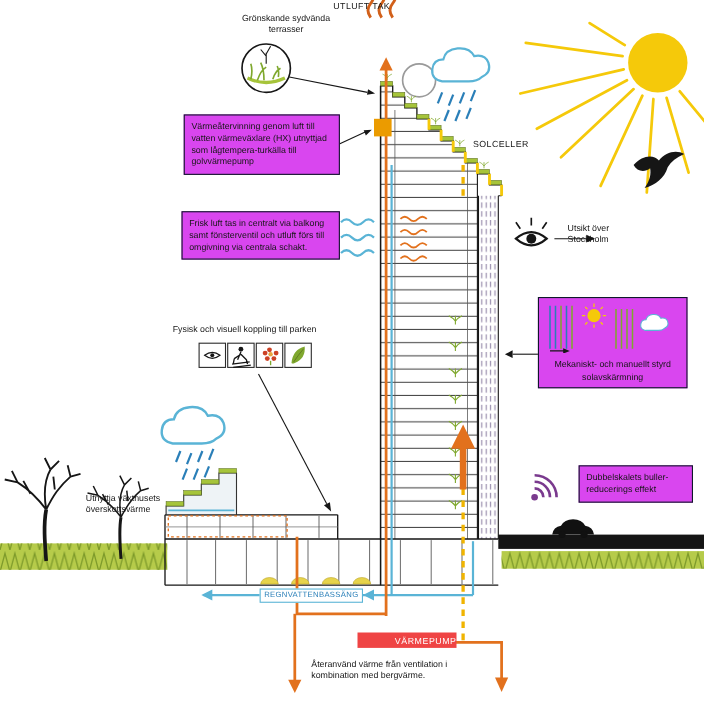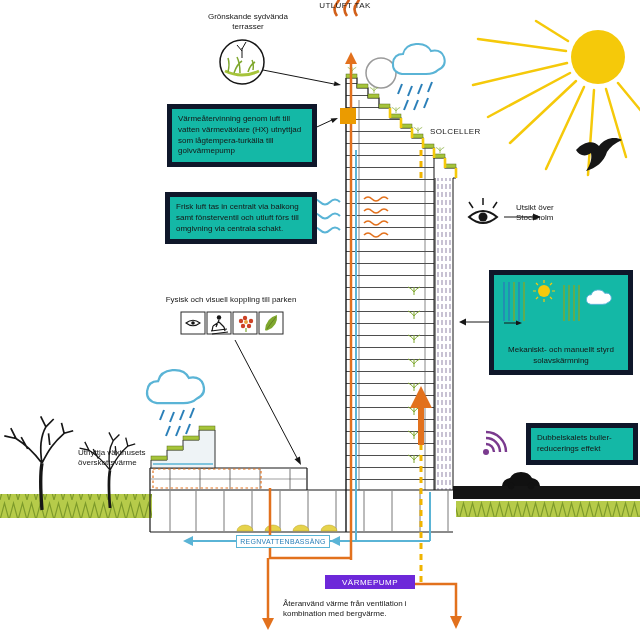--- a/index.html
+++ b/index.html
@@ -1,25 +1,25 @@
 <!DOCTYPE html>
 <html><head>
 <meta charset="utf-8">
 <style>
   html,body{margin:0;padding:0;background:#fff}
   .canvas{position:relative;width:640px;height:640px;background:#fff;overflow:hidden;
           font-family:"Liberation Sans",sans-serif;color:#161616}
   .scene{position:absolute;left:0;top:0;z-index:0}
   .lbl{position:absolute;font-size:8px;line-height:1.3;color:#161616;z-index:2}
   .tag{position:absolute;font-size:8px;letter-spacing:.4px;color:#161616;z-index:2}
-  .box{position:absolute;background:#14b8a6;border:5px solid #0f172a;color:#161616;
+  .box{position:absolute;background:#d946ef;border:1px solid #0f172a;color:#161616;
        font-size:8px;line-height:1.35;padding:5px 6px;z-index:2}
   .pill-blue{position:absolute;background:#fff;border:1px solid #5ab4d6;color:#2a7fb8;
        font-size:7px;text-align:center;padding:2px 0;letter-spacing:.3px;z-index:2}
-  .pill-orange{position:absolute;background:#6d28d9;color:#fff;font-size:8px;text-align:center;
+  .pill-orange{position:absolute;background:#ef4444;color:#fff;font-size:8px;text-align:right;
        padding:2.5px 0;letter-spacing:.5px;z-index:2}
 </style>
 </head>
 <body>
 
 <div class="canvas">
 
 <svg class="scene" width="640" height="640" viewBox="0 0 640 640">
   <defs>
     <pattern id="floors" width="12" height="12" patternUnits="userSpaceOnUse">
@@ -295,54 +295,54 @@
   </g>
   <g fill="#161616">
     <polygon points="338,118 332.6,123.1 330.6,118.5"></polygon>
     <polygon points="341,85 333.6,86.1 334.6,81.2"></polygon>
     <polygon points="459,322 466,318.5 466,325.5"></polygon>
     <polygon points="541,217 533,213.5 533,220.5"></polygon>
     <polygon points="301,465 294.5,459.3 299.9,456.5"></polygon>
   </g>
 </svg>
 
-<div class="tag" style="left:303px;top:1px;width:84px;text-align:center">UTLUFT TAK</div>
-
-<div class="lbl" style="left:196px;top:12px;width:104px;text-align:center">Grönskande sydvända terrasser</div>
+<div class="tag" style="left:303px;top:1px;width:84px;text-align:left">UTLUFT TAK</div>
+
+<div class="lbl" style="left:208px;top:12px;width:104px;text-align:center">Grönskande sydvända terrasser</div>
 
 <div class="box" style="left:167px;top:104px;width:128px">Värmeåtervinning genom luft till vatten värmeväxlare (HX) utnyttjad som lågtempera-turkälla till golvvärmepump</div>
 
 <div class="tag" style="left:430px;top:127px;width:70px">SOLCELLER</div>
 
 <div class="box" style="left:165px;top:192px;width:130px">Frisk luft tas in centralt via balkong samt fönsterventil och utluft förs till omgivning via centrala schakt.</div>
 
 <div class="lbl" style="left:516px;top:203px;width:58px">Utsikt över Stockholm</div>
 
-<div class="lbl" style="left:157px;top:295px;width:148px;text-align:center">Fysisk och visuell koppling till parken</div>
+<div class="lbl" style="left:157px;top:295px;width:148px;text-align:left">Fysisk och visuell koppling till parken</div>
 
 <div class="box" style="left:489px;top:270px;width:126px;padding:4px">
   <svg width="118" height="46" viewBox="0 0 118 46">
     <g stroke="#2a7fb8" stroke-width="1.4">
           <path d="M6,3 V42 M11,3 V42 M21,3 V42"></path>
         </g>
     <g stroke="#7fa82e" stroke-width="1.4">
           <path d="M16,3 V42 M26,3 V42"></path>
         </g>
     <g>
       <circle cx="46" cy="12" r="6" fill="#f5c90a"></circle>
       <path d="M46,4 V1 M46,20 V23 M38,12 H35 M54,12 H57 M40,6 L38,4 M52,6 L54,4 M40,18 L38,20 M52,18 L54,20" stroke="#f5c90a" stroke-width="1.2"></path>
     </g>
     <g stroke="#7fa82e" stroke-width="1.4">
           <path d="M66,6 V42 M71,6 V42 M76,6 V42 M81,6 V42"></path>
         </g>
     <path d="M6,44 H20" stroke="#161616" stroke-width="1"></path>
     <polygon points="24,44 18,41.5 18,46.5" fill="#161616"></polygon>
     <use href="#cloudShape" transform="translate(88,10) scale(0.48)"></use>
   </svg>
-  <div style="text-align:center;margin-top:16px">Mekaniskt- och manuellt styrd solavskärmning</div>
+  <div style="text-align:center;margin-top:2px">Mekaniskt- och manuellt styrd solavskärmning</div>
 </div>
 
 <div class="box" style="left:526px;top:423px;width:90px;text-align:left">Dubbelskalets buller-reducerings effekt</div>
 
 <div class="lbl" style="left:78px;top:448px;width:82px;">Utnyttja växthusets överskottsvärme</div>
 
 <div class="pill-blue" style="left:236px;top:535px;width:92px">REGNVATTENBASSÄNG</div>
 
 <div class="pill-orange" style="left:325px;top:575px;width:90px">VÄRMEPUMP</div>
 

